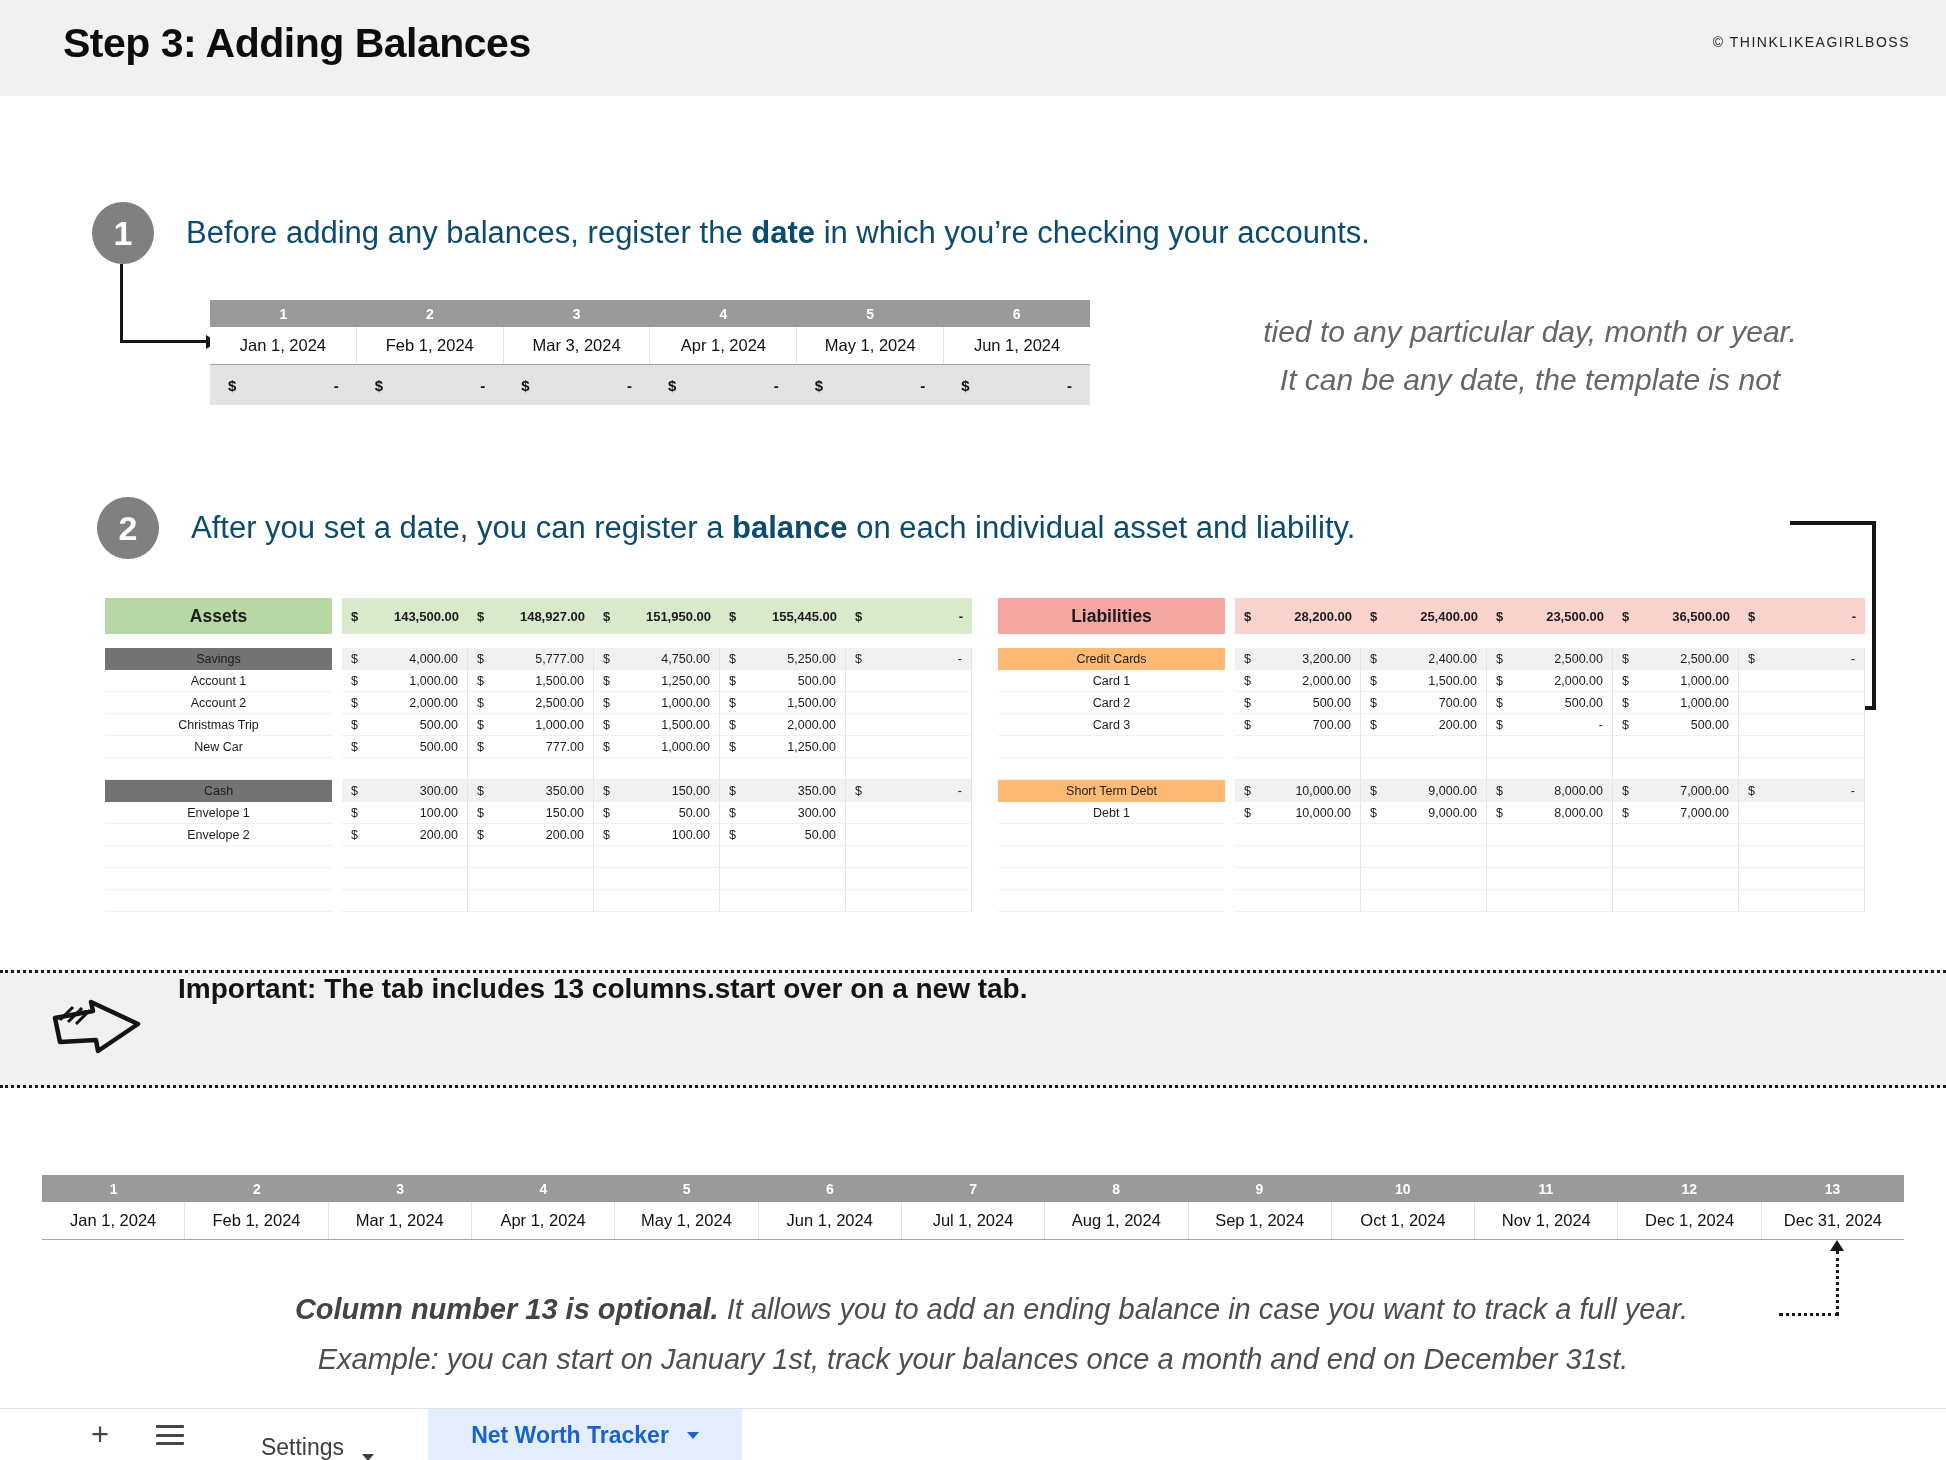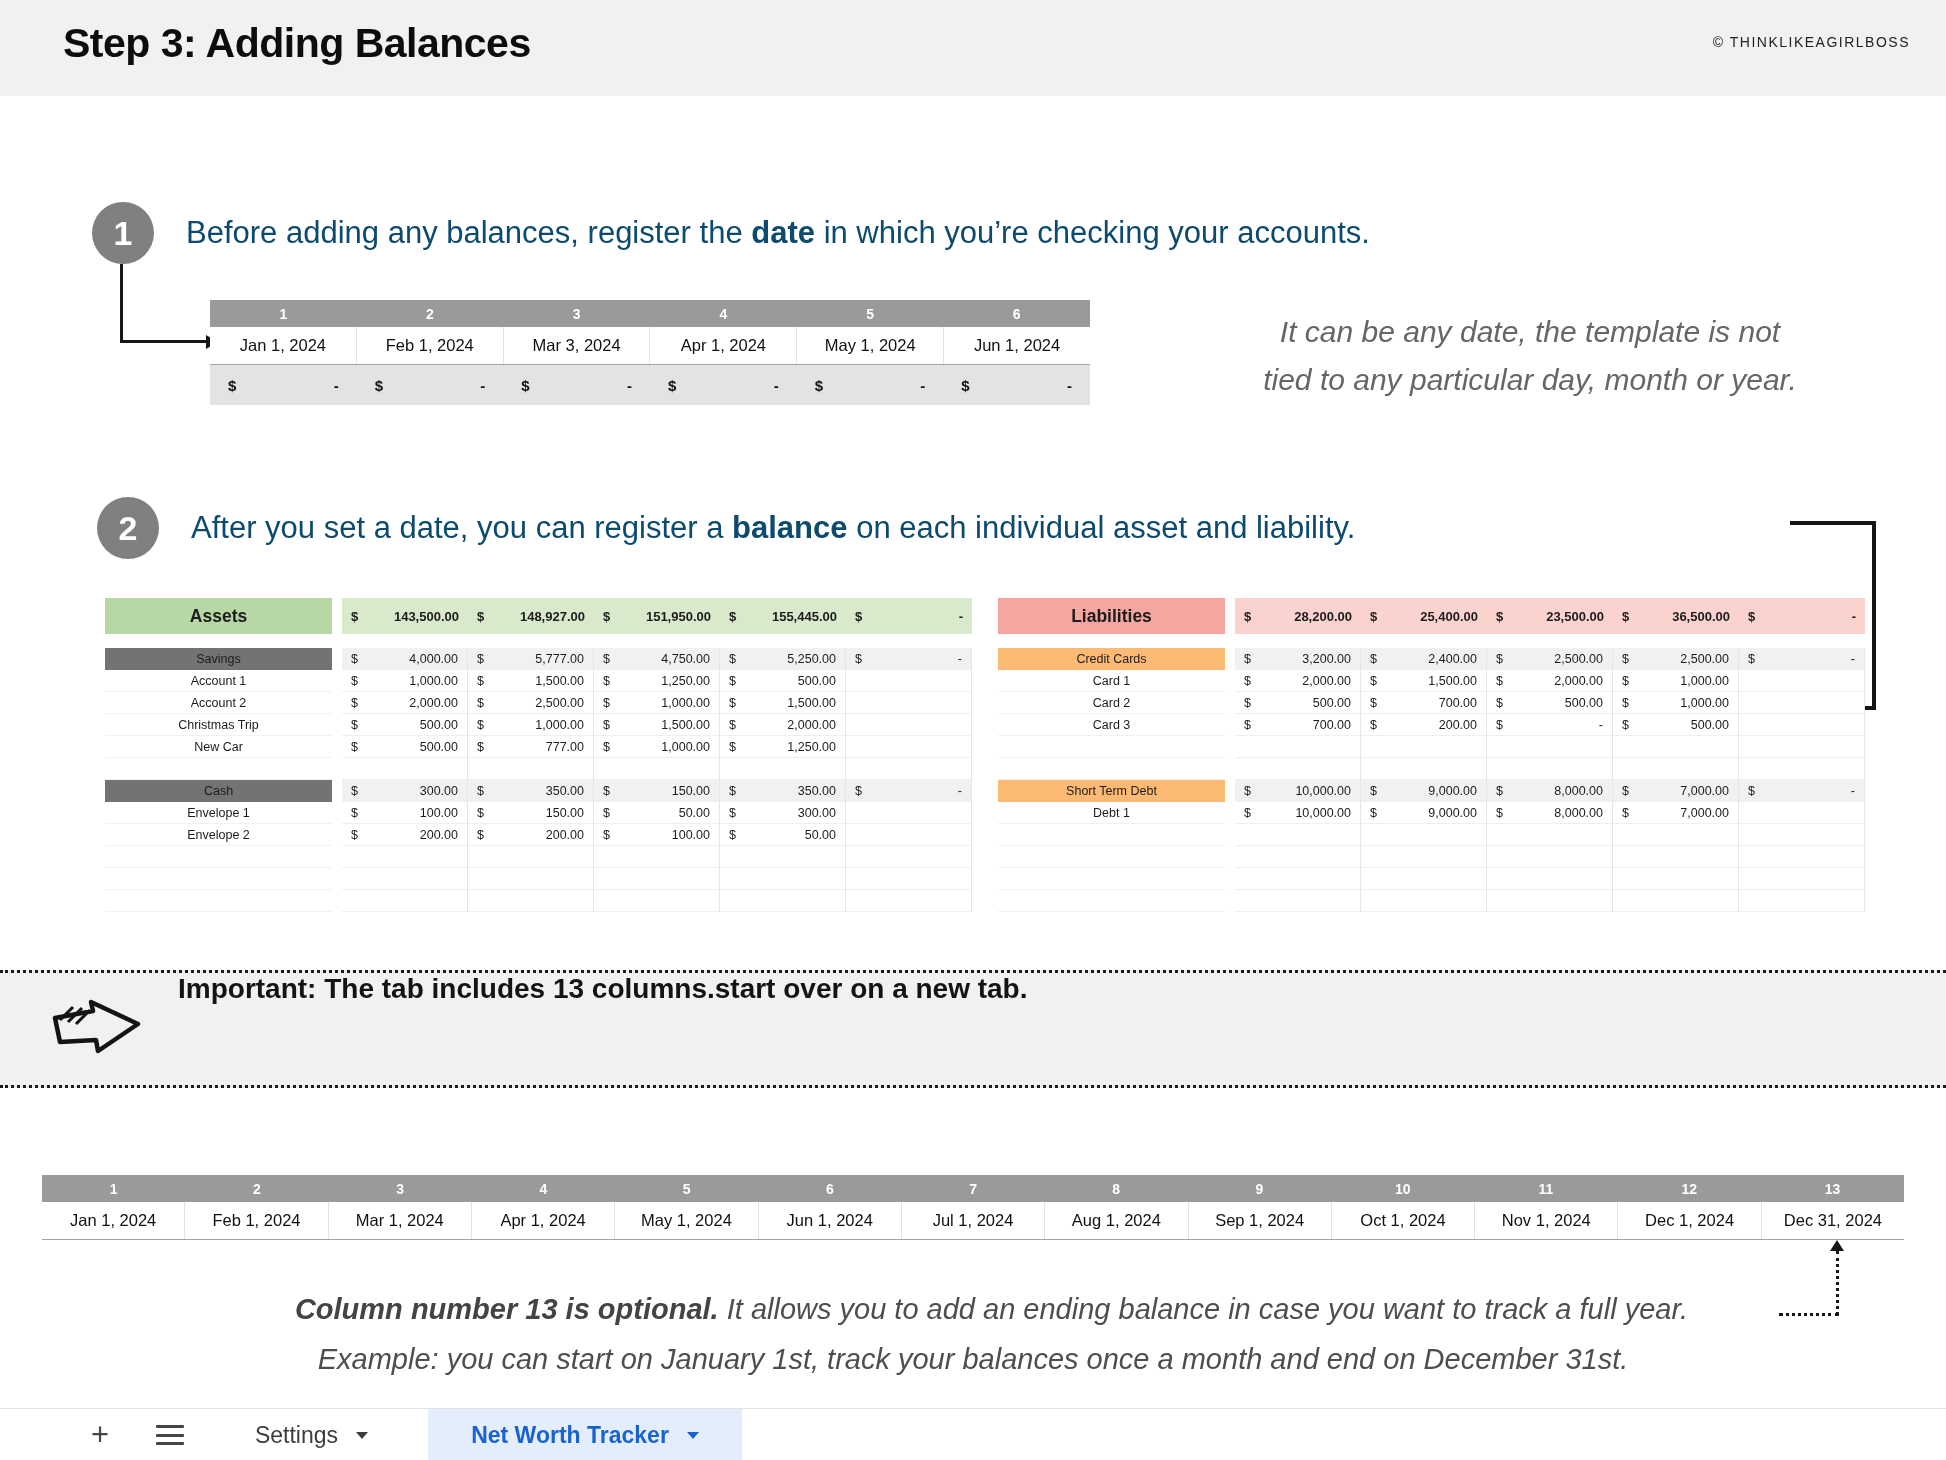--- a/index.html
+++ b/index.html
@@ -89,21 +89,21 @@
             font-size:29px;line-height:50px;color:#4e4e4e;}
   #footnote b{font-weight:800;color:#444;margin-left:37px;}
 
   
   #tabbar{position:absolute;left:0;top:1408px;width:1946px;height:52px;background:#fff;border-top:1px solid #e2e2e2;box-sizing:border-box;}
   .tb-plus{position:absolute;left:82px;top:0;height:52px;width:36px;display:flex;align-items:center;justify-content:center;
            font-size:31px;font-weight:300;color:#454545;cursor:default;}
   .tb-menu{position:absolute;left:156px;top:14px;width:28px;height:24px;display:flex;flex-direction:column;justify-content:space-between;padding:2px 0;box-sizing:border-box;}
   .tb-menu div{height:3px;background:#454545;border-radius:1px;}
   .tab{position:absolute;top:0;height:52px;display:flex;align-items:center;justify-content:center;gap:18px;font-size:23px;color:#3d3d3d;}
-  #tab-settings{left:219px;width:185px;}
+  #tab-settings{left:225px;width:185px;align-items:flex-end;}
   #tab-nwt{left:428px;width:314px;background:#e4edfb;color:#1863cf;font-weight:bold;}
   .caret{width:0;height:0;border-left:6px solid transparent;border-right:6px solid transparent;border-top:7px solid #3d3d3d;}
   #tab-nwt .caret{border-top-color:#1863cf;}
 </style>
 </head>
 <body>
 
 <div id="page">
 
   <header class="topbar">
@@ -157,22 +157,22 @@
           <span class="amt">-</span>
         </div>
         <div class="ct-acell">
           <span class="dollar">$</span>
           <span class="amt">-</span>
         </div>
       </div>
     </div>
 
   <div id="note1">
+    <div>tied to any particular day, month or year.</div>
     <div>It can be any date, the template is not</div>
-    <div>tied to any particular day, month or year.</div>
   </div>
 
   <div class="step-circle" id="badge2">2</div>
   <div class="step-text" id="text2"><span>After you set a date, you can register a </span><b>balance</b><span> on each individual asset and liability.</span></div>
 
   <div class="ln" id="c2h1"></div>
   <div class="ln" id="c2v"></div>
   <div class="ln" id="c2h2"></div>
   <div class="tri" id="c2head"></div>
 

